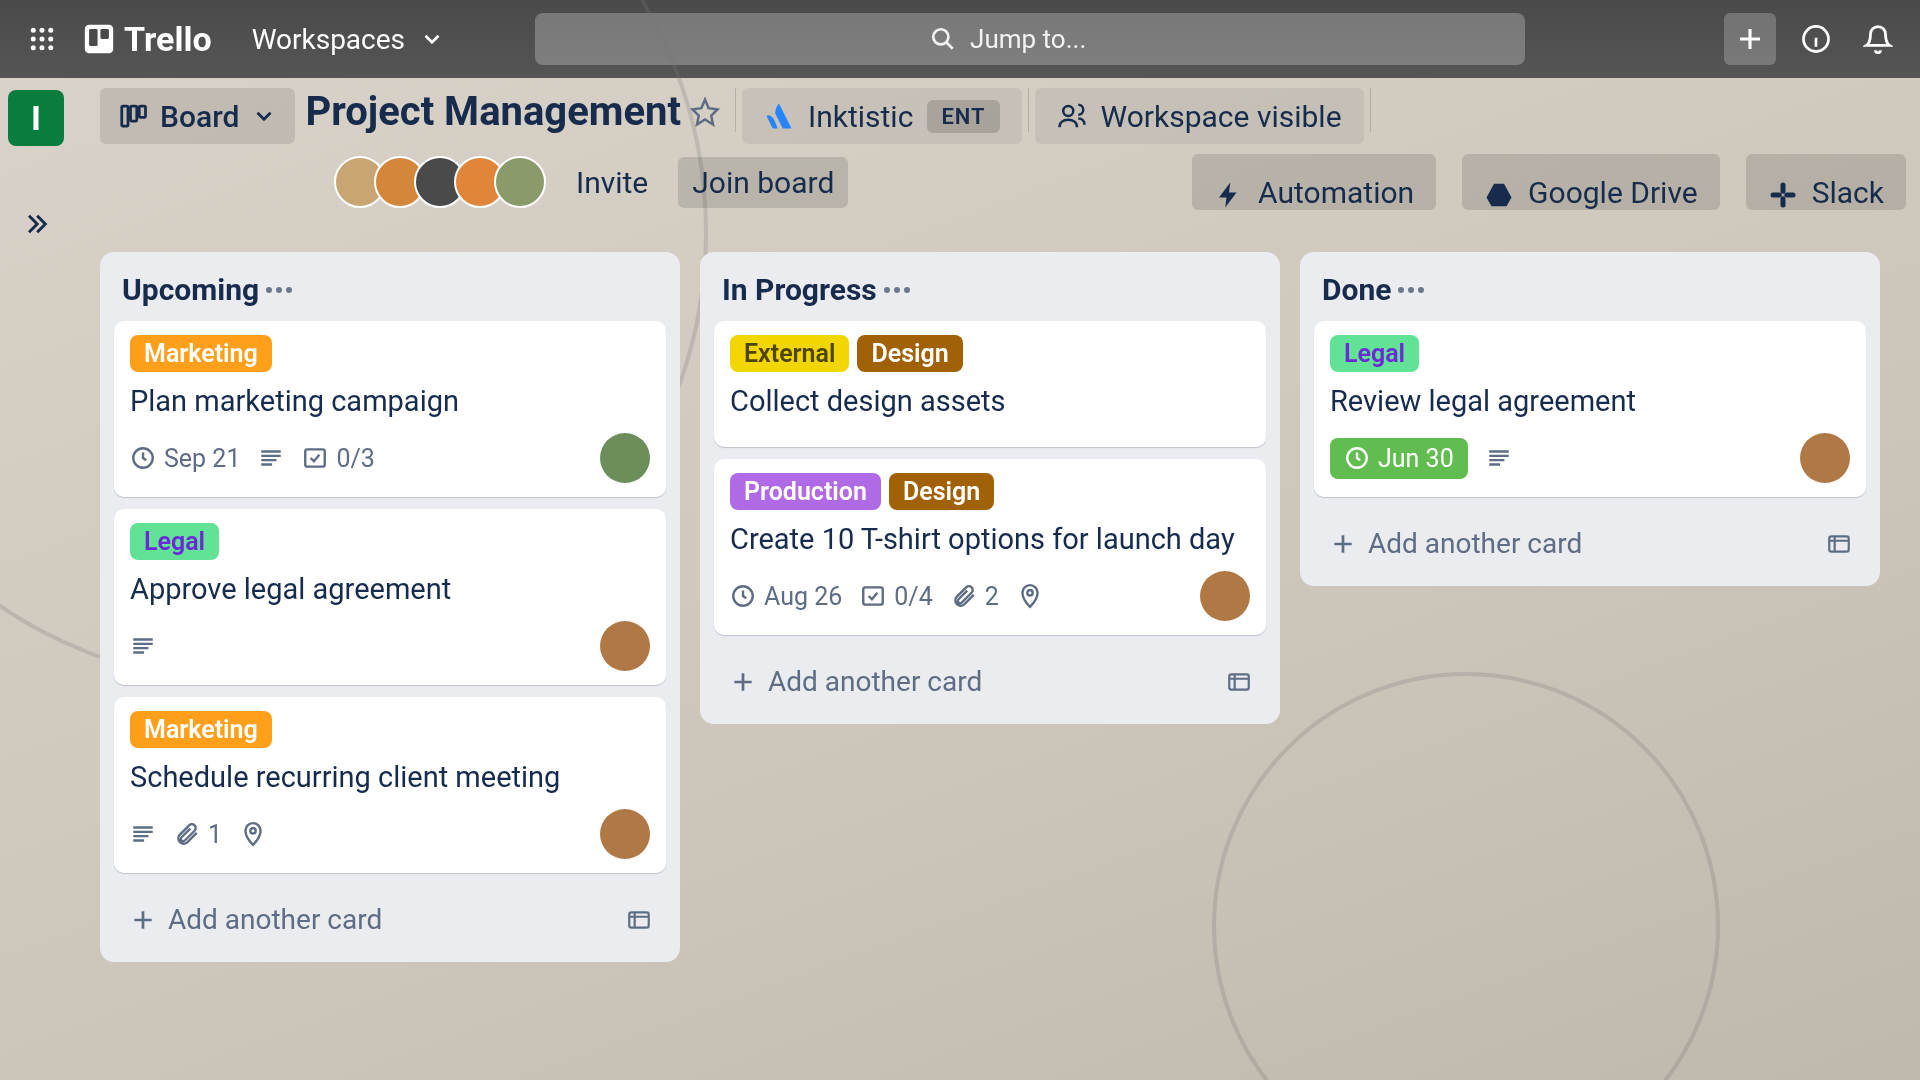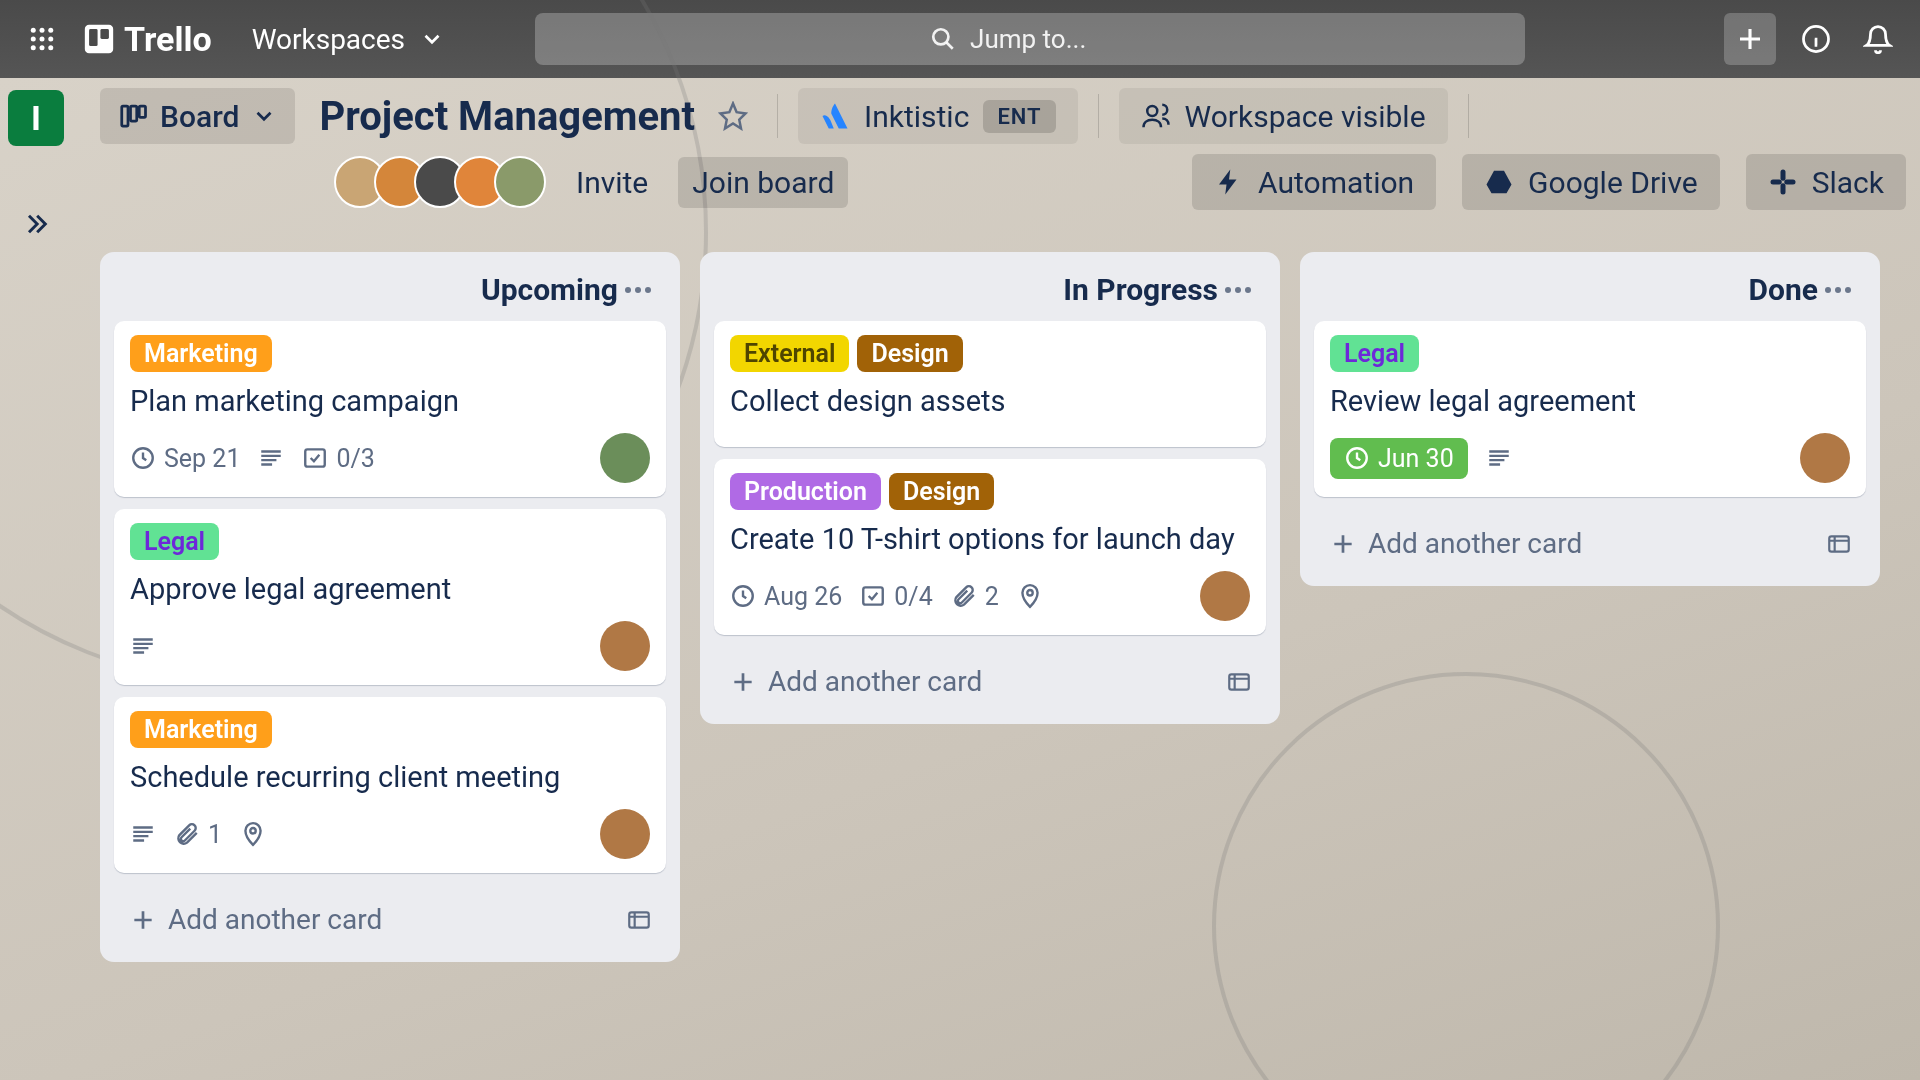--- a/index.html
+++ b/index.html
@@ -21,41 +21,41 @@
 .bg { position:absolute; inset:0; background:linear-gradient(160deg,#d8d2c8 0%,#ccc5ba 60%,#bfb8ac 100%); }
 .bg::before,.bg::after { content:""; position:absolute; border:4px solid rgba(120,120,120,.25); border-radius:50%; }
 .bg::before { width:900px; height:900px; left:-200px; top:-300px; }
 .bg::after { width:500px; height:500px; right:200px; bottom:-100px; }
 
 .chrome { position:relative; padding:10px 14px 0 14px; }
 
 .ws-badge { position:absolute; left:8px; top:12px; width:56px; height:56px; background:#0a7d3e; color:#fff; font-size:34px; font-weight:700; border-radius:8px; display:flex; align-items:center; justify-content:center; cursor:pointer; }
 .expand-btn { position:absolute; left:22px; top:132px; color:#172b4d; cursor:pointer; }
 
-.bar1 { display:flex; align-items:center; gap:14px; margin-left:86px; }
+.bar1 { display:flex; margin-left:86px; }
 .view-btn { height:56px; padding:0 18px; background:rgba(0,0,0,.1); border-radius:6px; display:flex; align-items:center; gap:12px; color:#172b4d; font-size:30px; font-weight:500; cursor:pointer; }
 .board-name { font-size:40px; font-weight:700; color:#172b4d; margin-left:10px; }
 .star-btn { width:48px; height:48px; display:flex; align-items:center; justify-content:center; color:#5e6c84; cursor:pointer; }
 .vsep { width:1px; height:44px; background:rgba(0,0,0,.15); margin:0 6px; }
 .pill { height:56px; padding:0 22px; background:rgba(0,0,0,.06); border-radius:6px; display:flex; align-items:center; gap:14px; color:#172b4d; font-size:30px; cursor:pointer; }
 .ent-badge { background:rgba(0,0,0,.15); padding:4px 14px; border-radius:6px; font-size:22px; font-weight:600; letter-spacing:1px; }
 
 .bar2 { display:flex; align-items:center; gap:16px; margin-left:320px; margin-top:10px; }
 .avatars { display:flex; }
 .avatar { width:52px; height:52px; border-radius:50%; border:2px solid #fff; margin-left:-12px; background-size:cover; }
 .avatar:first-child { margin-left:0; }
 .txt-btn { color:#172b4d; font-size:30px; padding:8px 14px; border-radius:6px; cursor:pointer; }
 .txt-btn.joined { background:rgba(0,0,0,.12); }
-.btn { height:56px; padding:0 22px; background:rgba(0,0,0,.12); border-radius:6px; display:flex; align-items:center; gap:14px; color:#172b4d; font-size:30px; cursor:pointer; margin-left:10px; }
+.btn { height:56px; padding:0 22px; background:rgba(0,0,0,.12); border-radius:6px; display:flex; align-items:flex-end; gap:14px; color:#172b4d; font-size:30px; cursor:pointer; margin-left:10px; }
 .grow { flex:1; }
 
 
 .lists { position:absolute; top:174px; left:100px; right:14px; bottom:0; display:flex; gap:20px; align-items:flex-start; overflow-x:auto; }
 .list { width:580px; background:#ebecf0; border-radius:14px; padding:14px; flex-shrink:0; }
-.list-hdr { display:flex; align-items:center; justify-content:flex-end; padding:6px 8px 14px 8px; }
+.list-hdr { display:flex; align-items:center; justify-content:flex-start; padding:6px 8px 14px 8px; }
 .list-title { font-size:30px; font-weight:700; color:#172b4d; }
 .list-menu { color:#6b778c; cursor:pointer; padding:6px; }
 
 .card { background:#fff; border-radius:10px; padding:14px 16px; margin-bottom:12px; box-shadow:0 1px 1px rgba(9,30,66,.2); cursor:pointer; }
 .labels { display:flex; gap:8px; margin-bottom:10px; }
 .label { padding:4px 14px; border-radius:8px; font-size:25px; font-weight:600; color:#fff; }
 .lbl-marketing { background:#ff9f1a; }
 .lbl-legal { background:#61e294; color:#6d28d9;text-align:right; }
 .lbl-external { background:#f2d600; color:#4f4500; }
 .lbl-design { background:#a16207; }

